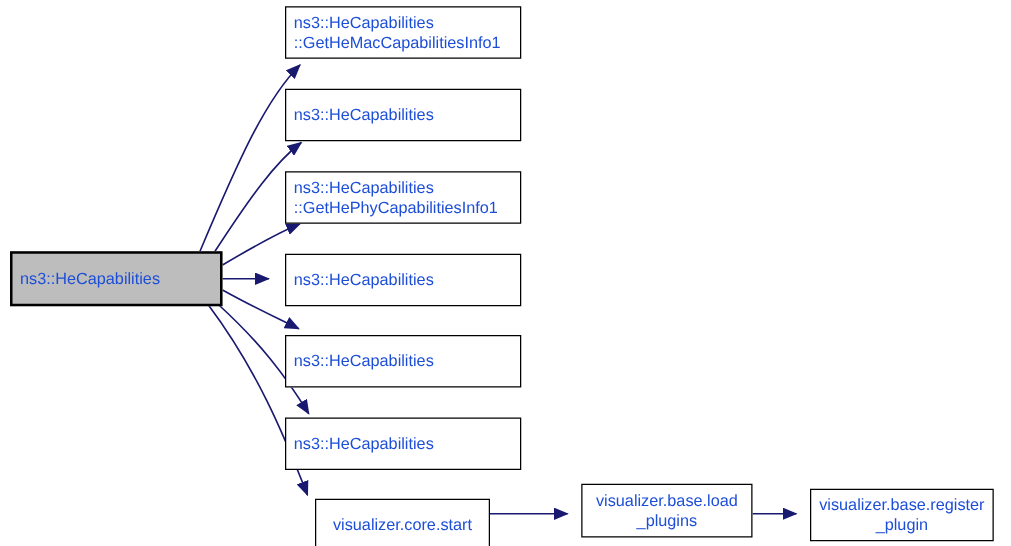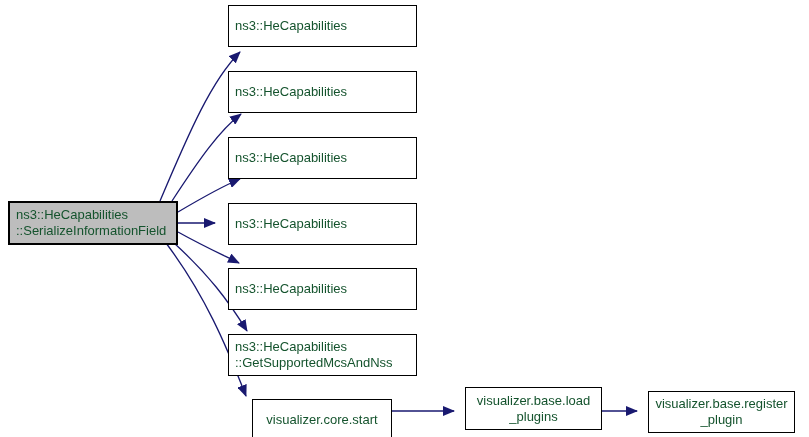--- a/index.html
+++ b/index.html
@@ -27,21 +27,21 @@
     stroke: var(--edge-color);
     stroke-width: 1.3;
     fill: none;
   }
   .arrowhead { fill: var(--edge-color); }
   .node {
     position: absolute;
     box-sizing: border-box;
     background: var(--node-fill);
     border: 1px solid var(--node-border);
-    color: #14532d;
+    color: #1d4ed8;
     font-size: 13px;
     line-height: 16px;
     display: flex;
     flex-direction: column;
     justify-content: center;
     padding: 20px 6px;
     cursor: pointer;
     white-space: nowrap;
   }
   .node.left-align  { align-items: flex-start; text-align: left; }
@@ -69,46 +69,46 @@
     <path class="edge" d="M 178,223 L 215,223" marker-end="url(#arrow)"></path>
     <path class="edge" d="M 178,232 C 205,247 223,255 239,263" marker-end="url(#arrow)"></path>
     <path class="edge" d="M 174,243 C 208,274 228,300 247,331" marker-end="url(#arrow)"></path>
     <path class="edge" d="M 166,243 C 205,295 226,345 246,396" marker-end="url(#arrow)"></path>
     <path class="edge" d="M 392,411 L 454,411" marker-end="url(#arrow)"></path>
     <path class="edge" d="M 602,411 L 637,411" marker-end="url(#arrow)"></path>
   </svg>
 
   <div class="node root left-align" style="left:8px; top:201px; width:170px; height:42px;">
     <span class="l">ns3::HeCapabilities</span>
-    <span class="l">::SerializeInformationField</span>
   </div>
 
   <div class="node left-align" style="left:228px; top:5px; width:189px; height:40px;">
     <span class="l">ns3::HeCapabilities</span>
+    <span class="l">::GetHeMacCapabilitiesInfo1</span>
   </div>
 
   <div class="node left-align" style="left:228px; top:71px; width:189px; height:40px;">
     <span class="l">ns3::HeCapabilities</span>
   </div>
 
   <div class="node left-align" style="left:228px; top:137px; width:189px; height:40px;">
     <span class="l">ns3::HeCapabilities</span>
+    <span class="l">::GetHePhyCapabilitiesInfo1</span>
   </div>
 
   <div class="node left-align" style="left:228px; top:203px; width:189px; height:40px;">
     <span class="l">ns3::HeCapabilities</span>
   </div>
 
   <div class="node left-align" style="left:228px; top:268px; width:189px; height:40px;">
     <span class="l">ns3::HeCapabilities</span>
   </div>
 
   <div class="node left-align" style="left:228px; top:334px; width:189px; height:40px;">
     <span class="l">ns3::HeCapabilities</span>
-    <span class="l">::GetSupportedMcsAndNss</span>
   </div>
 
   <div class="node center-align" style="left:252px; top:399px; width:140px; height:24px;">
     <span class="l">visualizer.core.start</span>
   </div>
 
   <div class="node center-align" style="left:465px; top:387px; width:137px; height:43px;">
     <span class="l">visualizer.base.load</span>
     <span class="l">_plugins</span>
   </div>

